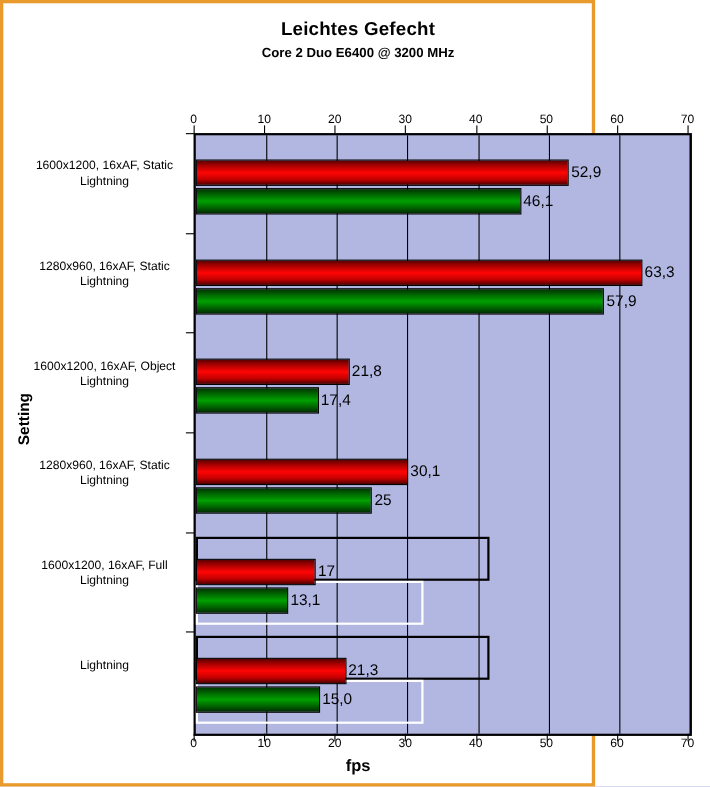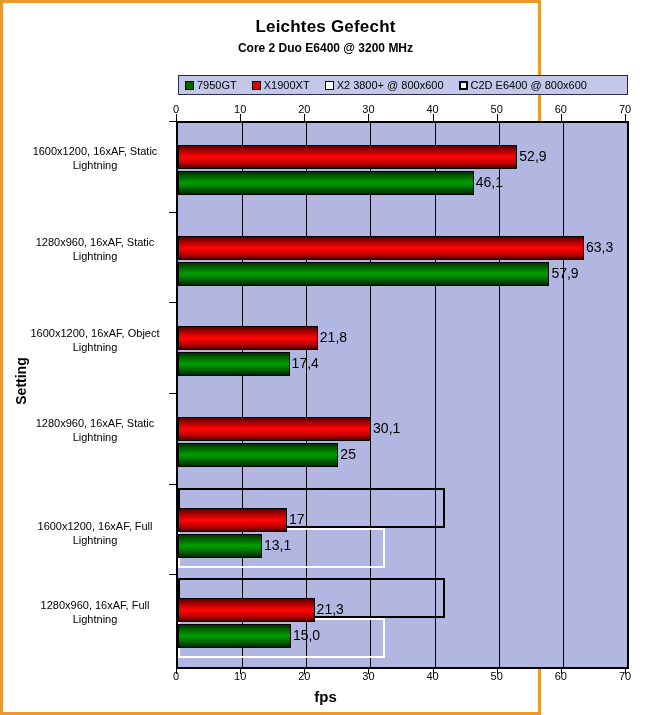--- a/index.html
+++ b/index.html
@@ -93,38 +93,20 @@
   }
 </style>
 </head>
 <body>
 
 <div id="frame">
 
   <div id="title">Leichtes Gefecht</div>
   <div id="subtitle">Core 2 Duo E6400 @ 3200 MHz</div>
 
-  <div id="legend">
-    <div class="leg-item">
-      <span class="leg-swatch" style="background:#006600;"></span>
-      <span class="leg-label">7950GT</span>
-    </div>
-    <div class="leg-item">
-      <span class="leg-swatch" style="background:#e00000;"></span>
-      <span class="leg-label">X1900XT</span>
-    </div>
-    <div class="leg-item">
-      <span class="leg-swatch" style="background:#ffffff;"></span>
-      <span class="leg-label">X2 3800+ @ 800x600</span>
-    </div>
-    <div class="leg-item">
-      <span class="leg-swatch" style="background:#ffffff;border:2px solid #000;"></span>
-      <span class="leg-label">C2D E6400 @ 800x600</span>
-    </div>
-  </div>
 
   <div id="top-axis"></div>
 
   <div id="bottom-axis"></div>
 
   <div id="ycats">
       <div class="ycat" style="top: 141.333px;">
         <div>1600x1200, 16xAF, Static</div>
         <div>Lightning</div>
       </div>
@@ -133,26 +115,25 @@
         <div>Lightning</div>
       </div>
       <div class="ycat" style="top: 323px;">
         <div>1600x1200, 16xAF, Object</div>
         <div>Lightning</div>
       </div>
       <div class="ycat" style="top: 413.333px;">
         <div>1280x960, 16xAF, Static</div>
         <div>Lightning</div>
       </div>
-      <div class="ycat" style="top: 504px; margin-top: 12px;">
+      <div class="ycat" style="top: 504px;">
         <div>1600x1200, 16xAF, Full</div>
         <div>Lightning</div>
       </div>
       <div class="ycat" style="top: 594.667px;">
-        <div>1280x960, 16xAF, Full</div>
         <div>Lightning</div>
       </div>
     </div>
 
   <div id="ylabel">Setting</div>
   <div id="xlabel">fps</div>
 
   <div id="plot">
     <div id="gridlines">
         <div class="vgrid" style="left: 64.1429px;"></div>

